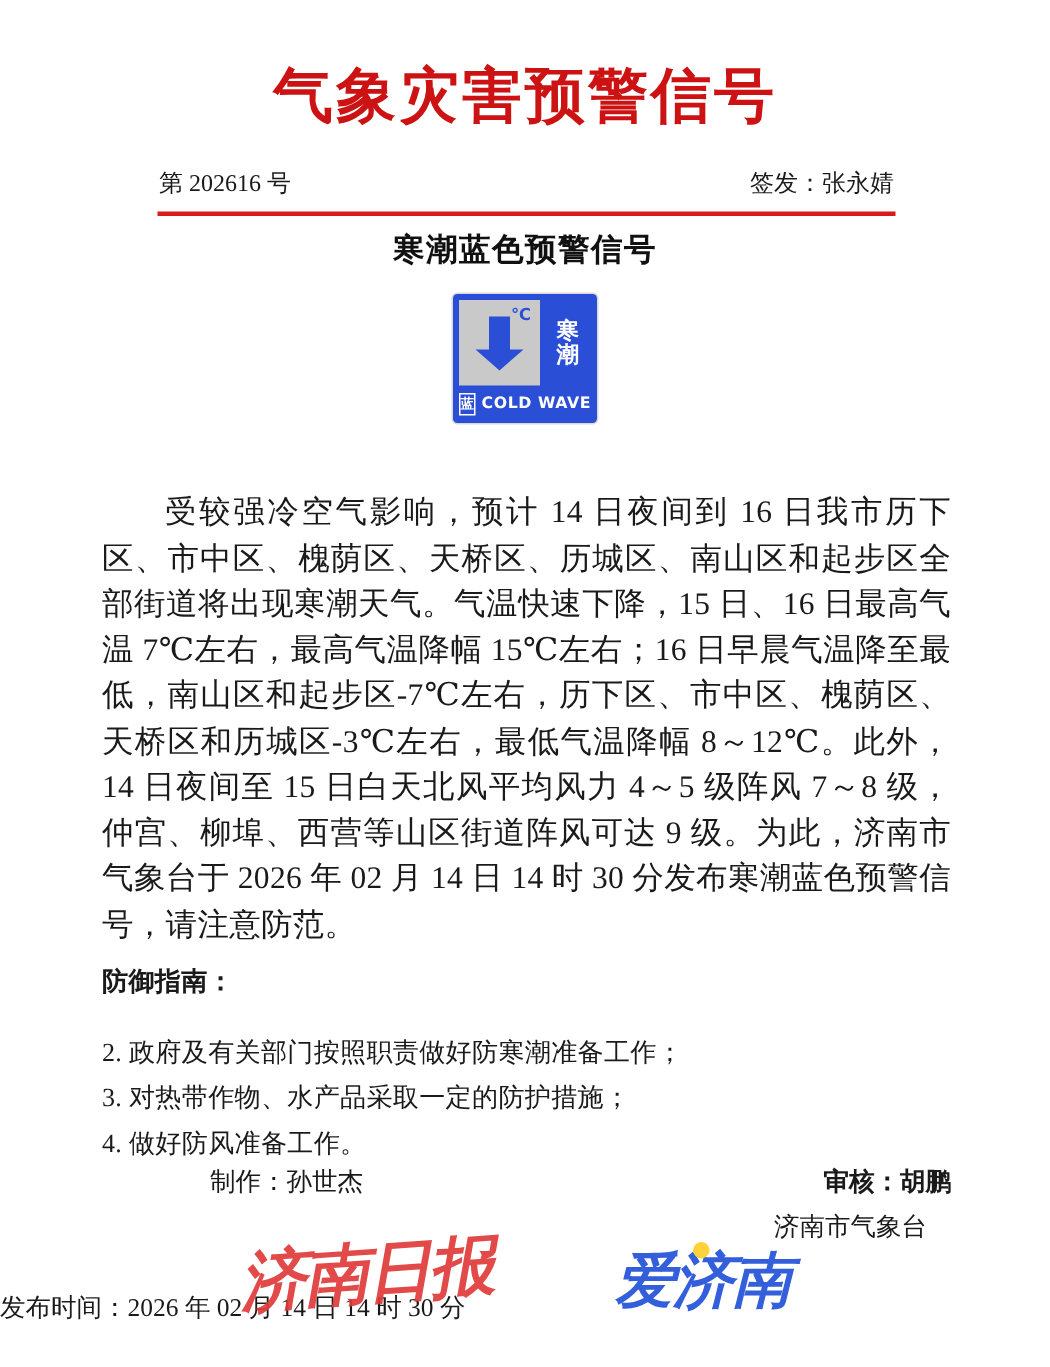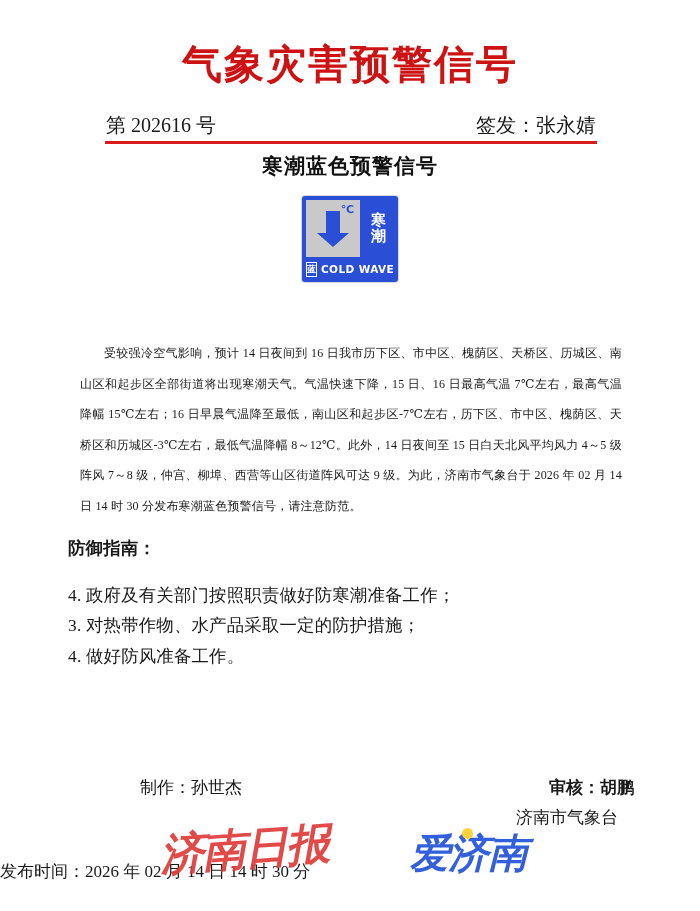--- a/index.html
+++ b/index.html
@@ -20,21 +20,21 @@
     font-size:40px;
     font-weight:bold;
     letter-spacing:2px;
     color:#cc1212;
     font-family:"DejaVu Sans","Liberation Sans",sans-serif;
     line-height:1.1;
   }
   .meta-row{
     position:absolute;left:106px;top:112px;width:490px;
     display:flex;justify-content:space-between;align-items:baseline;
-    font-size:20px;
+    font-size:16px;
   }
   .meta-left{white-space:nowrap;}
   .meta-right{white-space:nowrap;}
   .divider{
     position:absolute;left:105px;top:141px;width:492px;height:3px;
     background:#d81b1b;
   }
   .sub-title{
     position:absolute;left:0;top:152px;width:700px;
     text-align:center;
@@ -93,26 +93,26 @@
     color:#ffffff;font-weight:bold;font-size:10.5px;letter-spacing:.4px;
     font-family:"DejaVu Sans","Liberation Sans",sans-serif;
     white-space:nowrap;
   }
 
   
   .body-block{
     position:absolute;left:68px;top:326px;width:566px;
   }
   .para{
-    font-size:12px;
+    font-size:21px;
     line-height:30.5px;
     text-align:justify;
     text-justify:inter-ideograph;
     text-indent:2em;
-    margin:12px;
+    margin:0;
     letter-spacing:.2px;
   }
   .guide-head{
     font-size:17.4px;line-height:30.5px;
     font-weight:bold;margin:8px 0 16px 0;
     letter-spacing:.2px;
   }
   .guide-list{
     list-style:none;margin:2px 0 0 0;padding:0;
   }
@@ -202,21 +202,21 @@
         <div class="cw-lan">蓝</div>
         <div class="cw-en">COLD WAVE</div>
       </div>
     </div>
   </div>
 
   <div class="body-block">
     <p class="para">受较强冷空气影响，预计 14 日夜间到 16 日我市历下区、市中区、槐荫区、天桥区、历城区、南山区和起步区全部街道将出现寒潮天气。气温快速下降，15 日、16 日最高气温 7℃左右，最高气温降幅 15℃左右；16 日早晨气温降至最低，南山区和起步区-7℃左右，历下区、市中区、槐荫区、天桥区和历城区-3℃左右，最低气温降幅 8～12℃。此外，14 日夜间至 15 日白天北风平均风力 4～5 级阵风 7～8 级，仲宫、柳埠、西营等山区街道阵风可达 9 级。为此，济南市气象台于 2026 年 02 月 14 日 14 时 30 分发布寒潮蓝色预警信号，请注意防范。</p>
     <div class="guide-head">防御指南：</div>
     <ul class="guide-list">
-      <li>4. 政府及有关部门按照职责做好防寒潮准备工作；</li>
+      <li>2. 政府及有关部门按照职责做好防寒潮准备工作；</li>
       <li>3. 对热带作物、水产品采取一定的防护措施；</li>
       <li>4. 做好防风准备工作。</li>
     </ul>
   </div>
 
   <div class="sig-row">
     <span class="sig-maker">制作：孙世杰</span>
     <span class="sig-check">审核：胡鹏</span>
   </div>
   <div class="office">济南市气象台</div>

